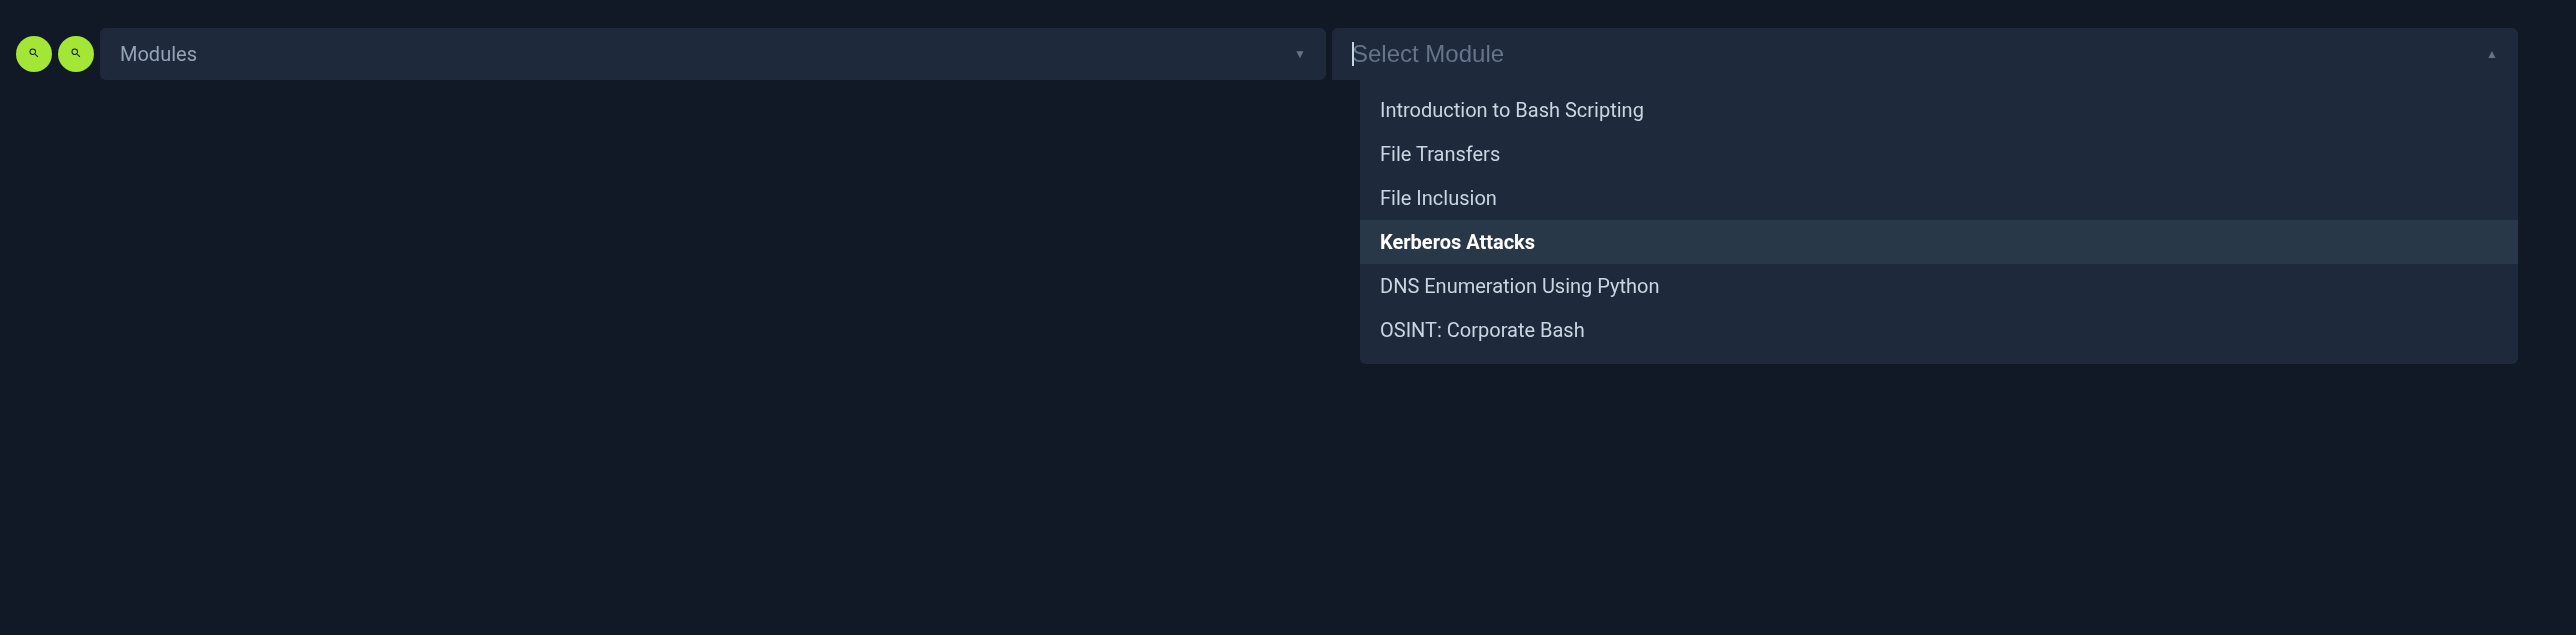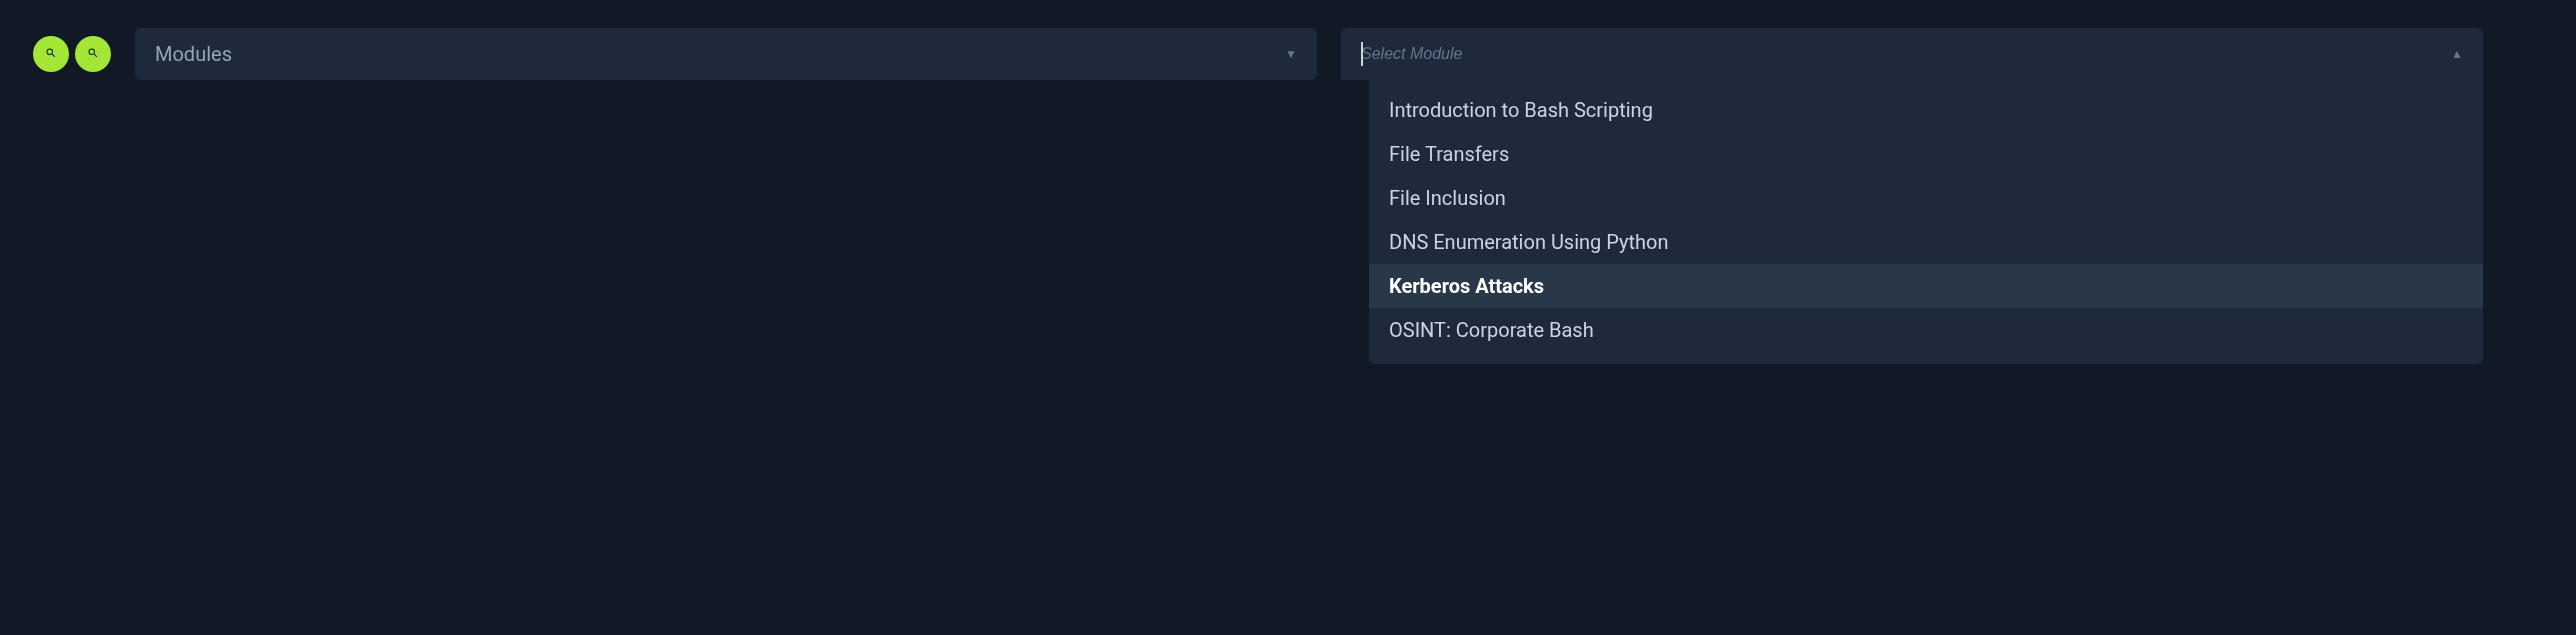--- a/index.html
+++ b/index.html
@@ -11,22 +11,22 @@
       background-color: #111927;
       font-family: -apple-system, BlinkMacSystemFont, "Segoe UI", Roboto, Helvetica, Arial, sans-serif;
       width: 2576px;
       height: 636px;
       overflow: hidden;
       padding: 28px 0;
     }
     .container {
       display: flex;
       align-items: flex-start;
-      gap: 24px;
-      padding: 0 33px;
+      gap: 6px;
+      padding: 0 16px;
     }
     .icon-buttons {
       display: flex;
       gap: 6px;
       margin-top: 8px;
     }
     .icon-button {
       width: 36px;
       height: 36px;
       border-radius: 50%;
@@ -74,23 +74,22 @@
       display: flex;
       align-items: center;
       padding: 0 20px;
       position: relative;
     }
     .dropdown-input {
       background: transparent;
       border: none;
       outline: none;
       color: #ec4899;
-      font-size: 16px;
+      font-size: 24px;
       width: 100%;
-      font-style: italic;
     }
     .dropdown-input::placeholder {
       color: #64748b;
     }
     .input-cursor {
       position: absolute;
       left: 20px;
       top: 14px;
       width: 2px;
       height: 24px;
@@ -152,21 +151,21 @@
   <div class="dropdown-right">
     <div class="dropdown-input-wrapper">
       <div class="input-cursor"></div>
       <input type="text" class="dropdown-input" placeholder="Select Module" style="">
       <span class="caret-up">▲</span>
     </div>
     <div class="dropdown-list">
       <div class="dropdown-item">Introduction to Bash Scripting</div>
       <div class="dropdown-item">File Transfers</div>
       <div class="dropdown-item">File Inclusion</div>
+      <div class="dropdown-item highlighted">Kerberos Attacks</div>
       <div class="dropdown-item">DNS Enumeration Using Python</div>
-      <div class="dropdown-item highlighted">Kerberos Attacks</div>
       <div class="dropdown-item">OSINT: Corporate Bash</div>
     </div>
   </div>
 
   <div class="right-spacer"></div>
 </div>
 
 
 </body></html>

